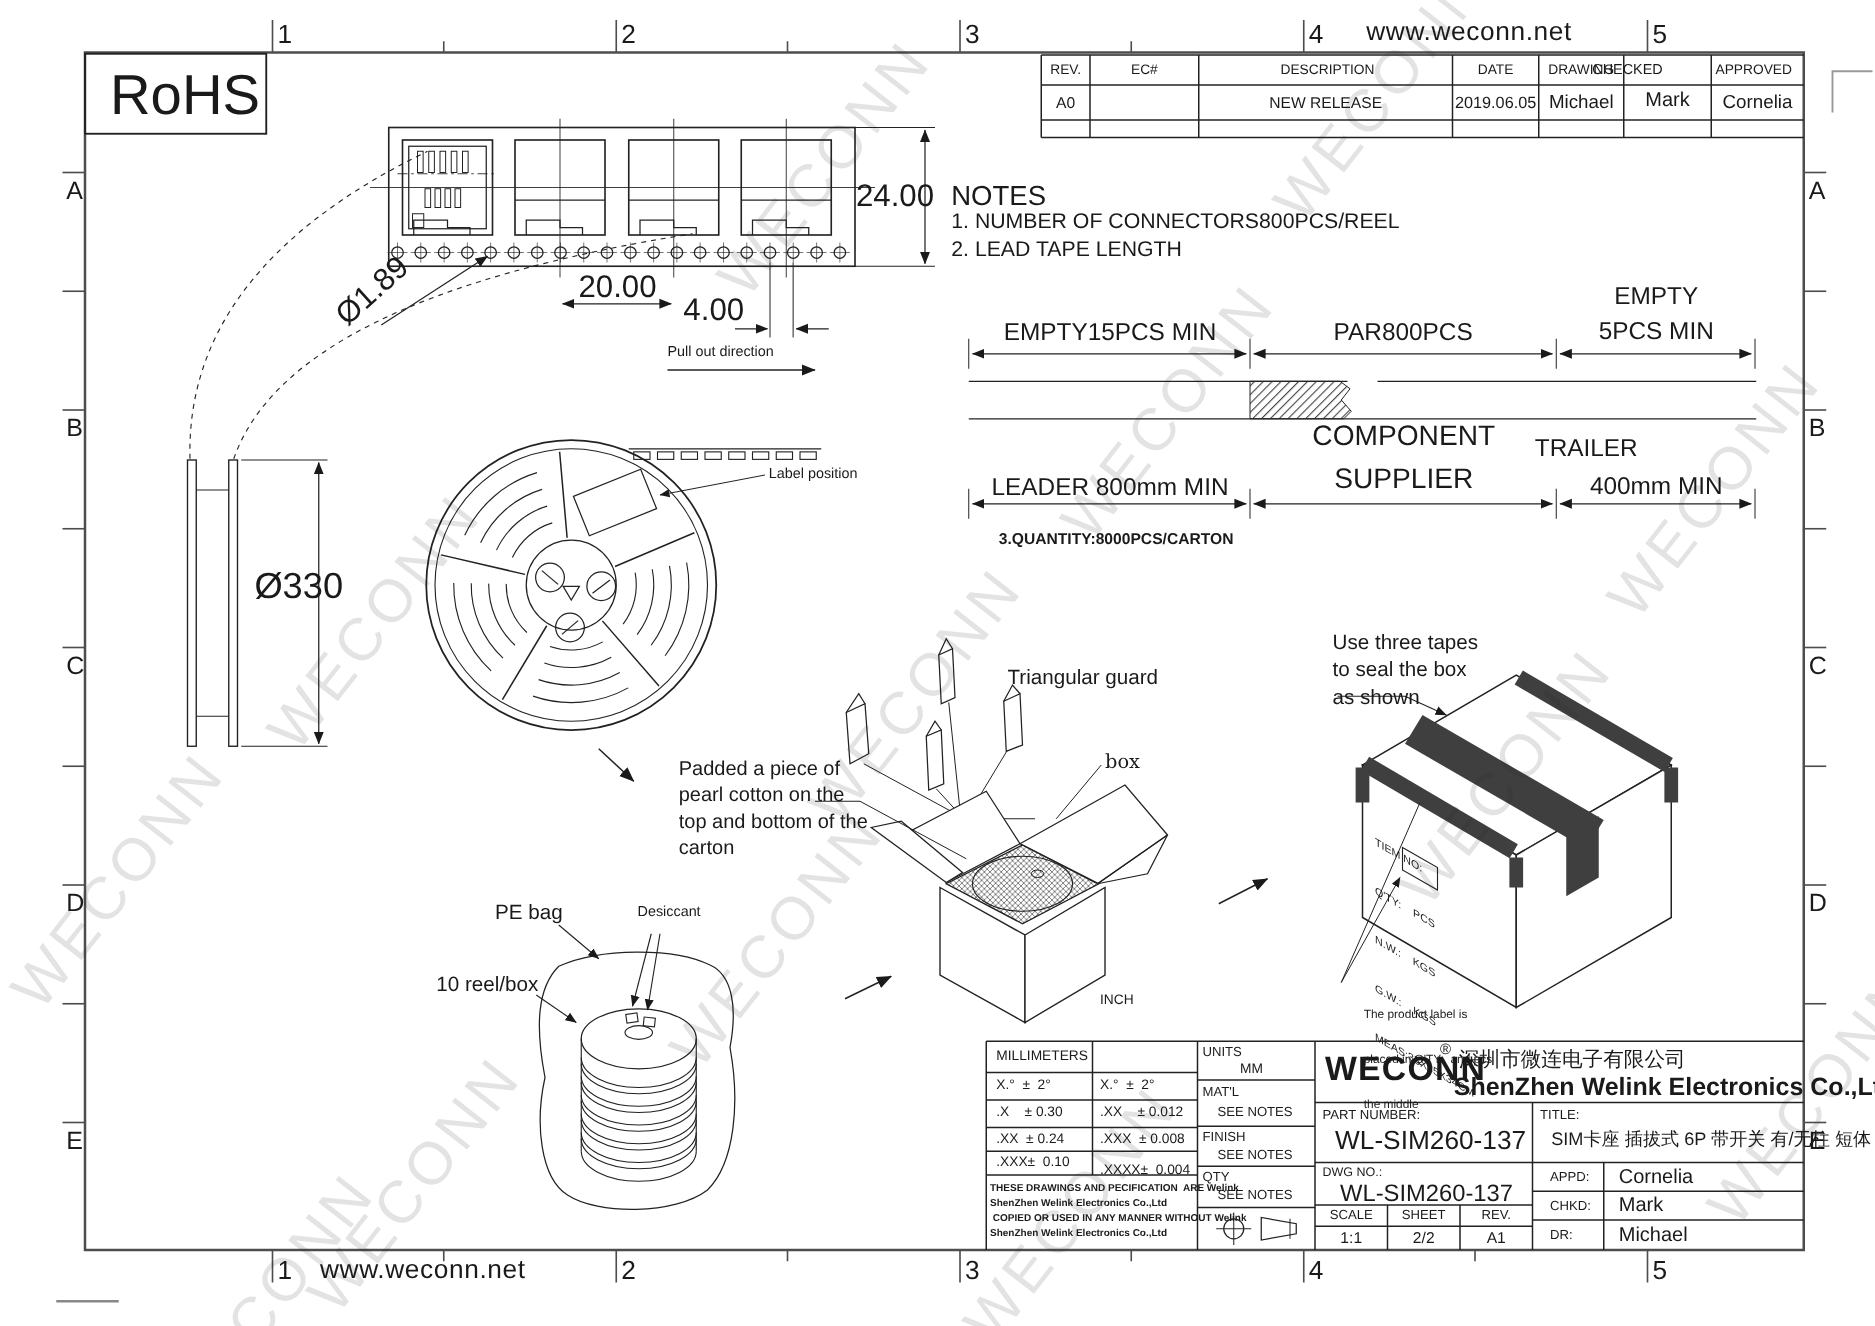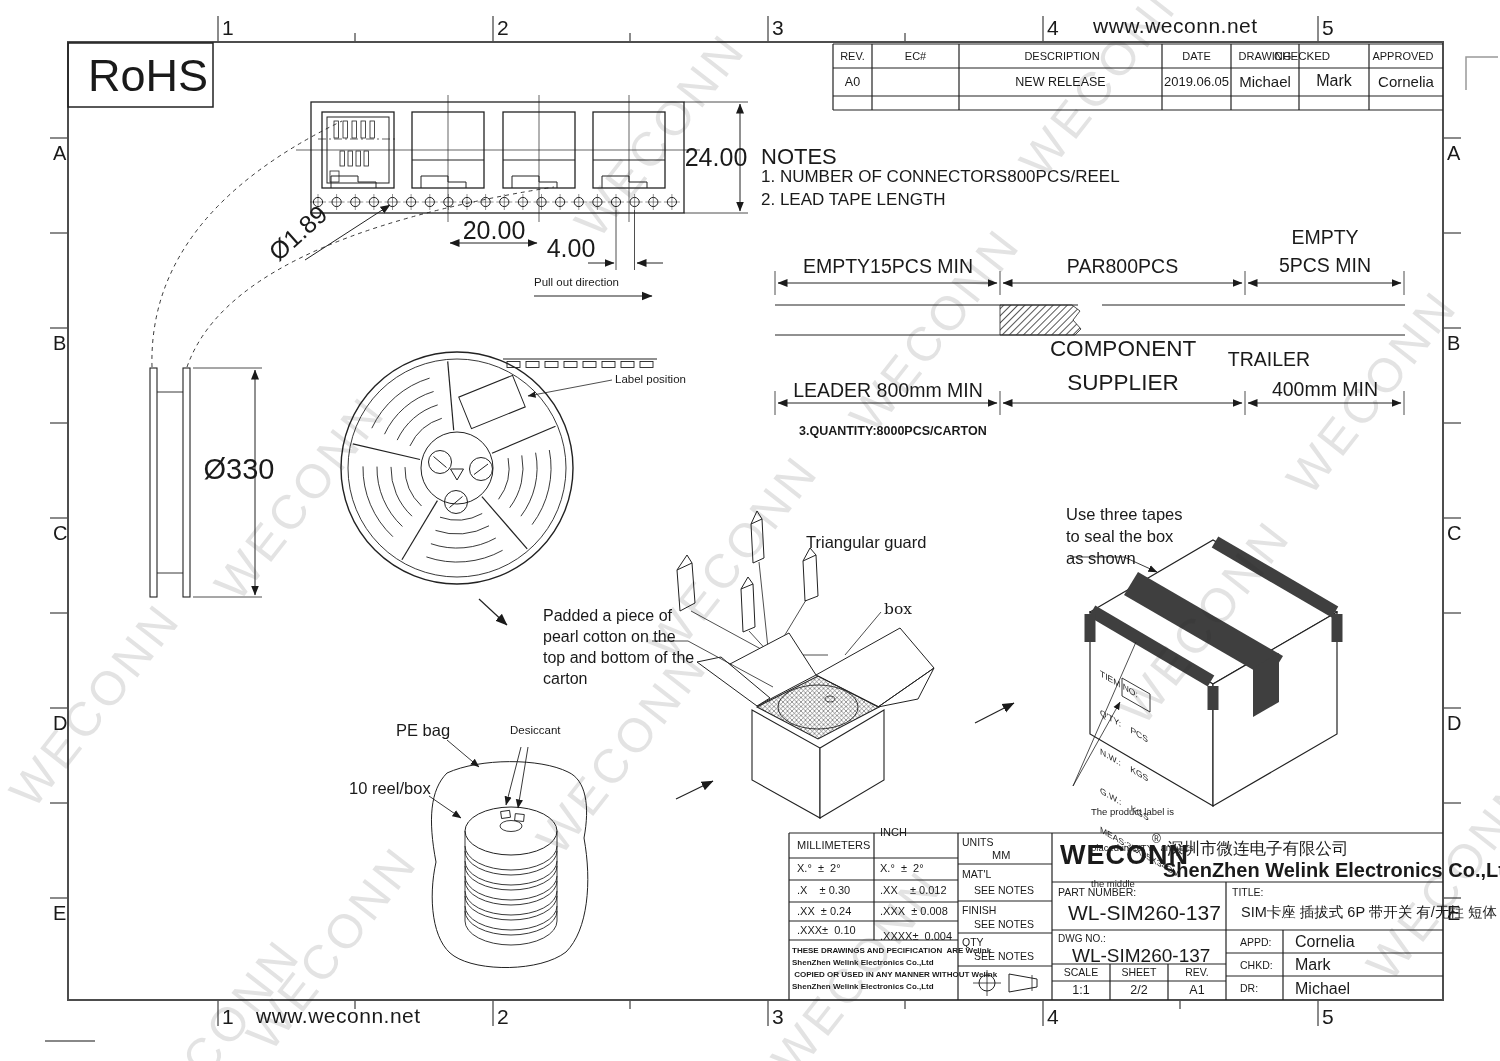--- a/index.html
+++ b/index.html
@@ -453,21 +453,21 @@
   <div>G.W.:    KGS</div>
   <div>MEAS:35X35X34CM</div>
 </div>
 <div class="t" style="left:1091px;top:782px;font-size:9.5px;line-height:12px">
   <div>The product label is</div>
   <div>placed in Q'TY:  and pcs</div>
   <div>the middle</div>
 </div>
 
 <div class="t" style="left:797px;top:839px;font-size:11px">MILLIMETERS</div>
-<div class="t" style="left:880px;top:826px;font-size:11px">INCH</div>
+<div class="t" style="left:880px;top:794px;font-size:11px">INCH</div>
 <div class="t" style="left:797px;top:862px;font-size:11px">X.°  ±  2°</div>
 <div class="t" style="left:880px;top:862px;font-size:11px">X.°  ±  2°</div>
 <div class="t" style="left:797px;top:884px;font-size:11px">.X    ± 0.30</div>
 <div class="t" style="left:880px;top:884px;font-size:11px">.XX    ± 0.012</div>
 <div class="t" style="left:797px;top:905px;font-size:11px">.XX  ± 0.24</div>
 <div class="t" style="left:880px;top:905px;font-size:11px">.XXX  ± 0.008</div>
 <div class="t" style="left:797px;top:924px;font-size:11px">.XXX±  0.10</div>
 <div class="t" style="left:880px;top:930px;font-size:11px">.XXXX±  0.004</div>
 <div class="t" style="left:962px;top:836px;font-size:10.5px">UNITS</div>
 <div class="t" style="left:992px;top:849px;font-size:11px">MM</div>

